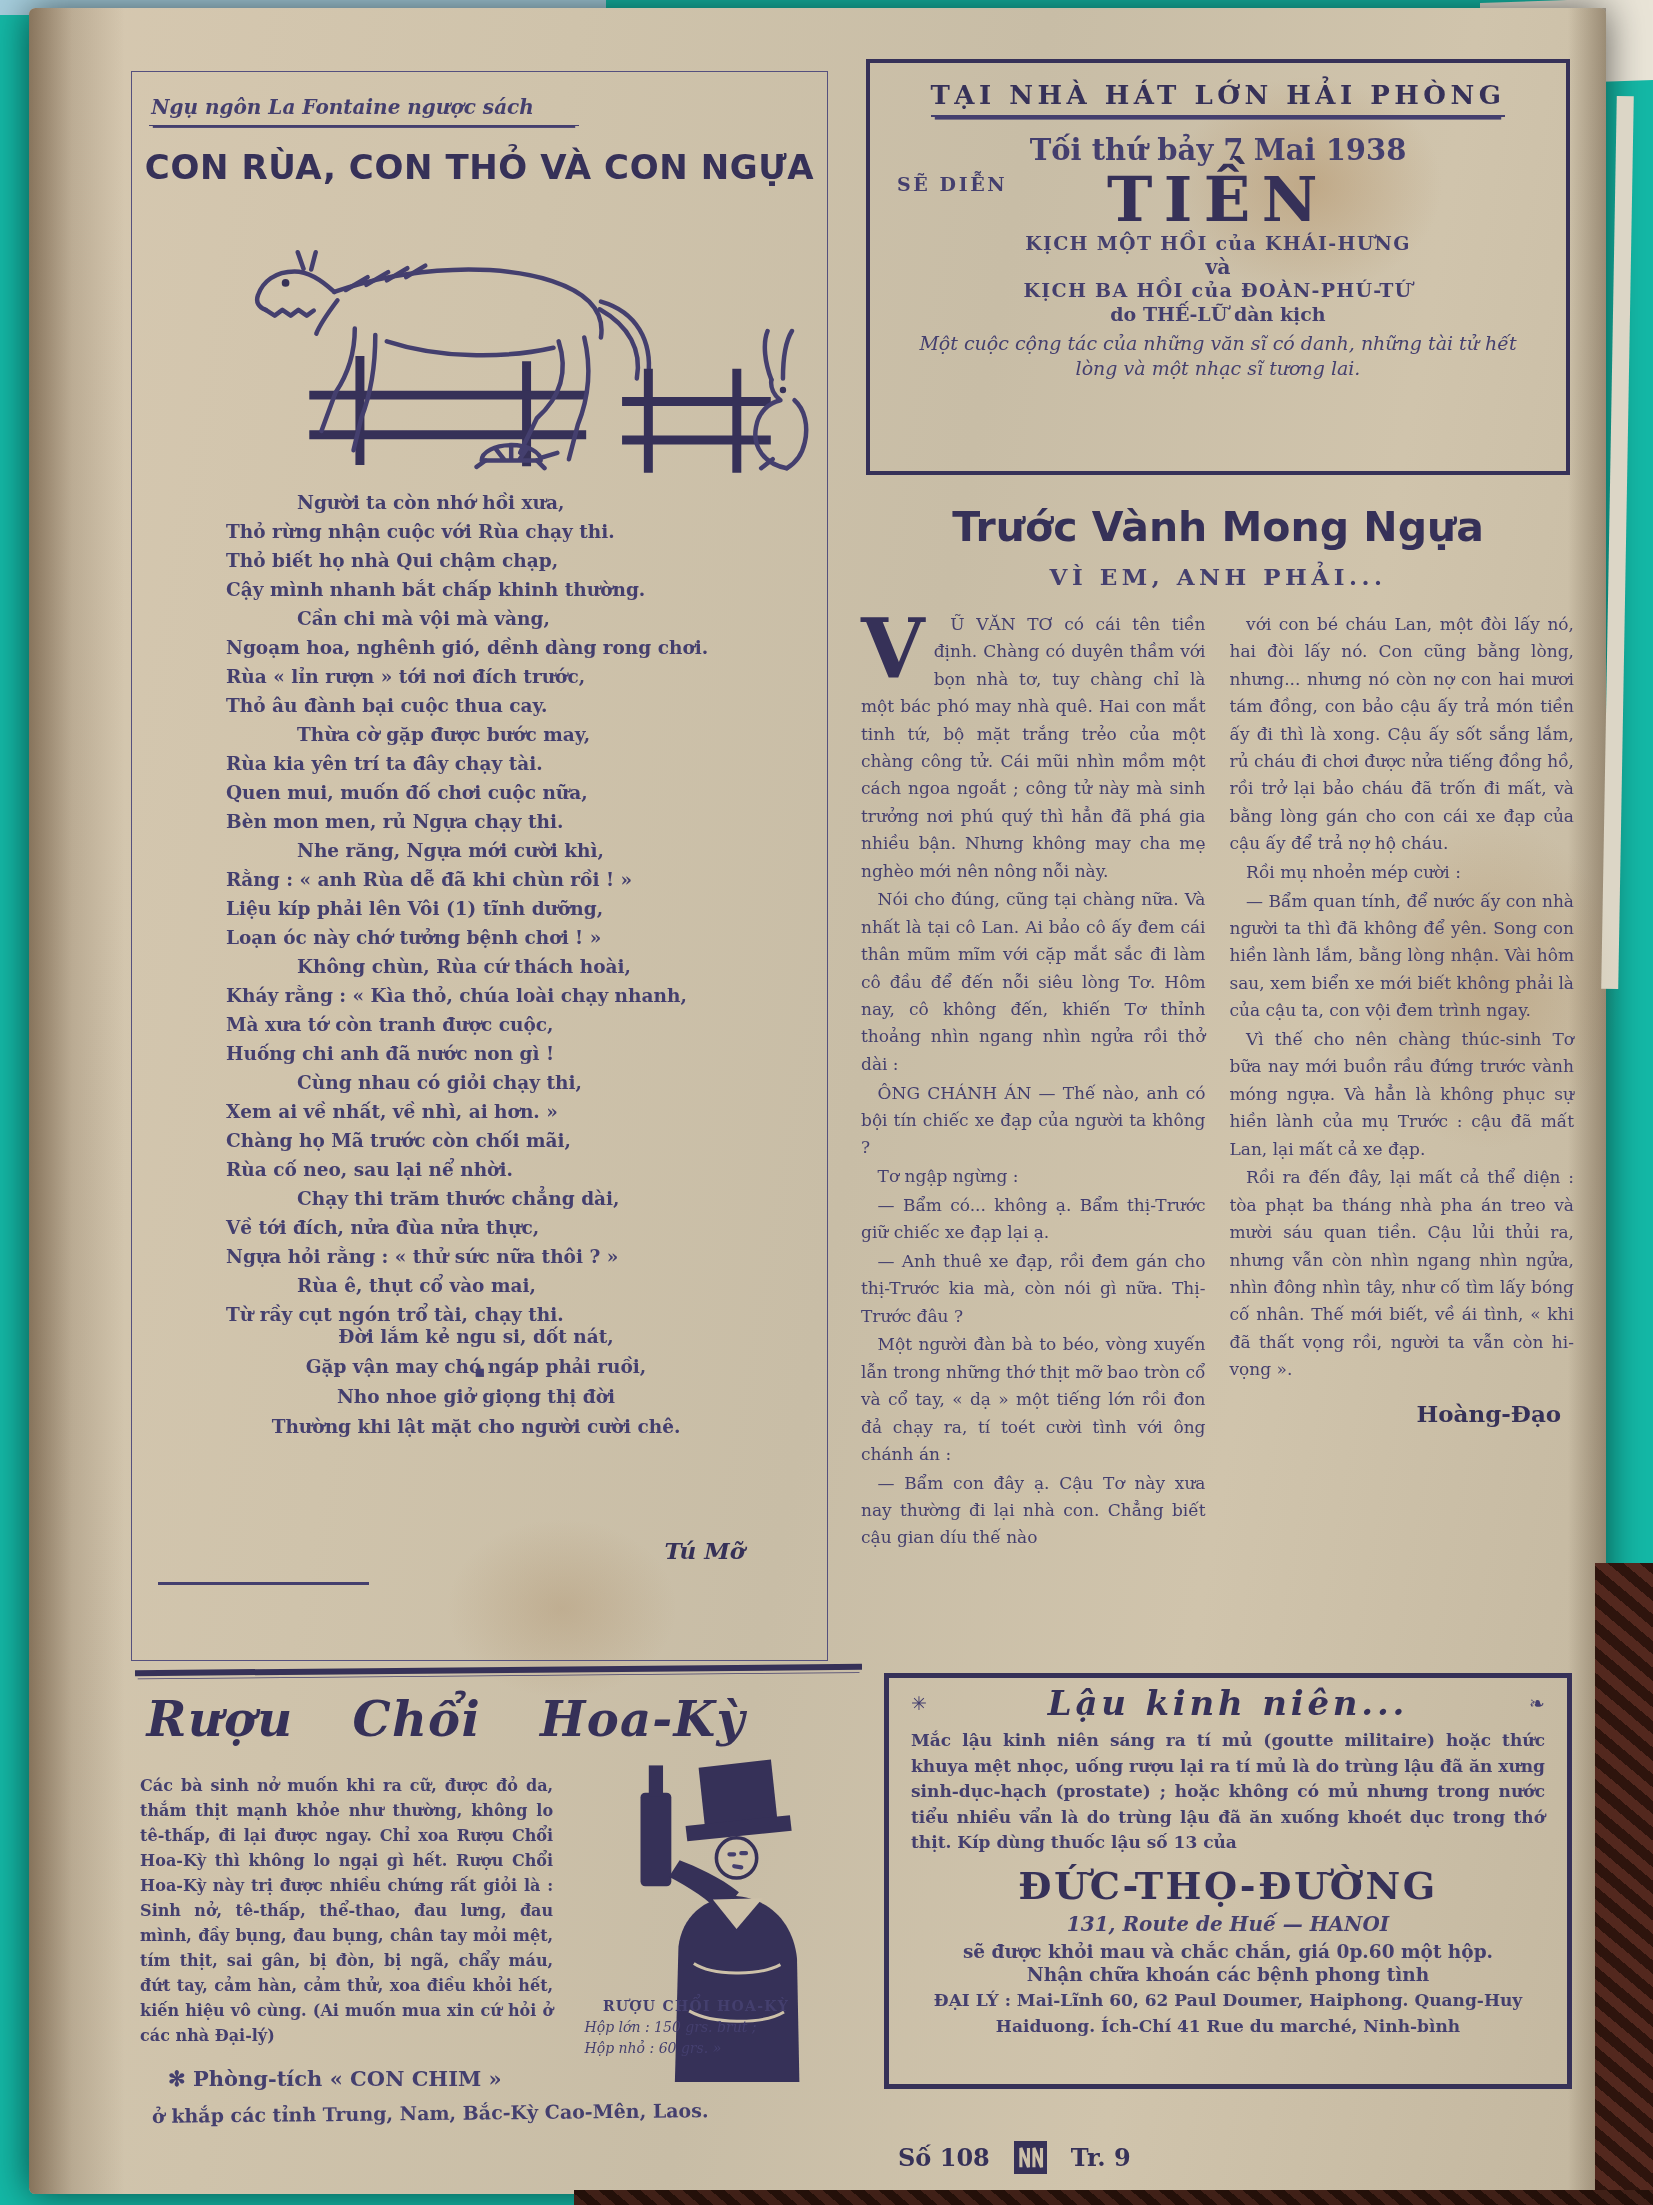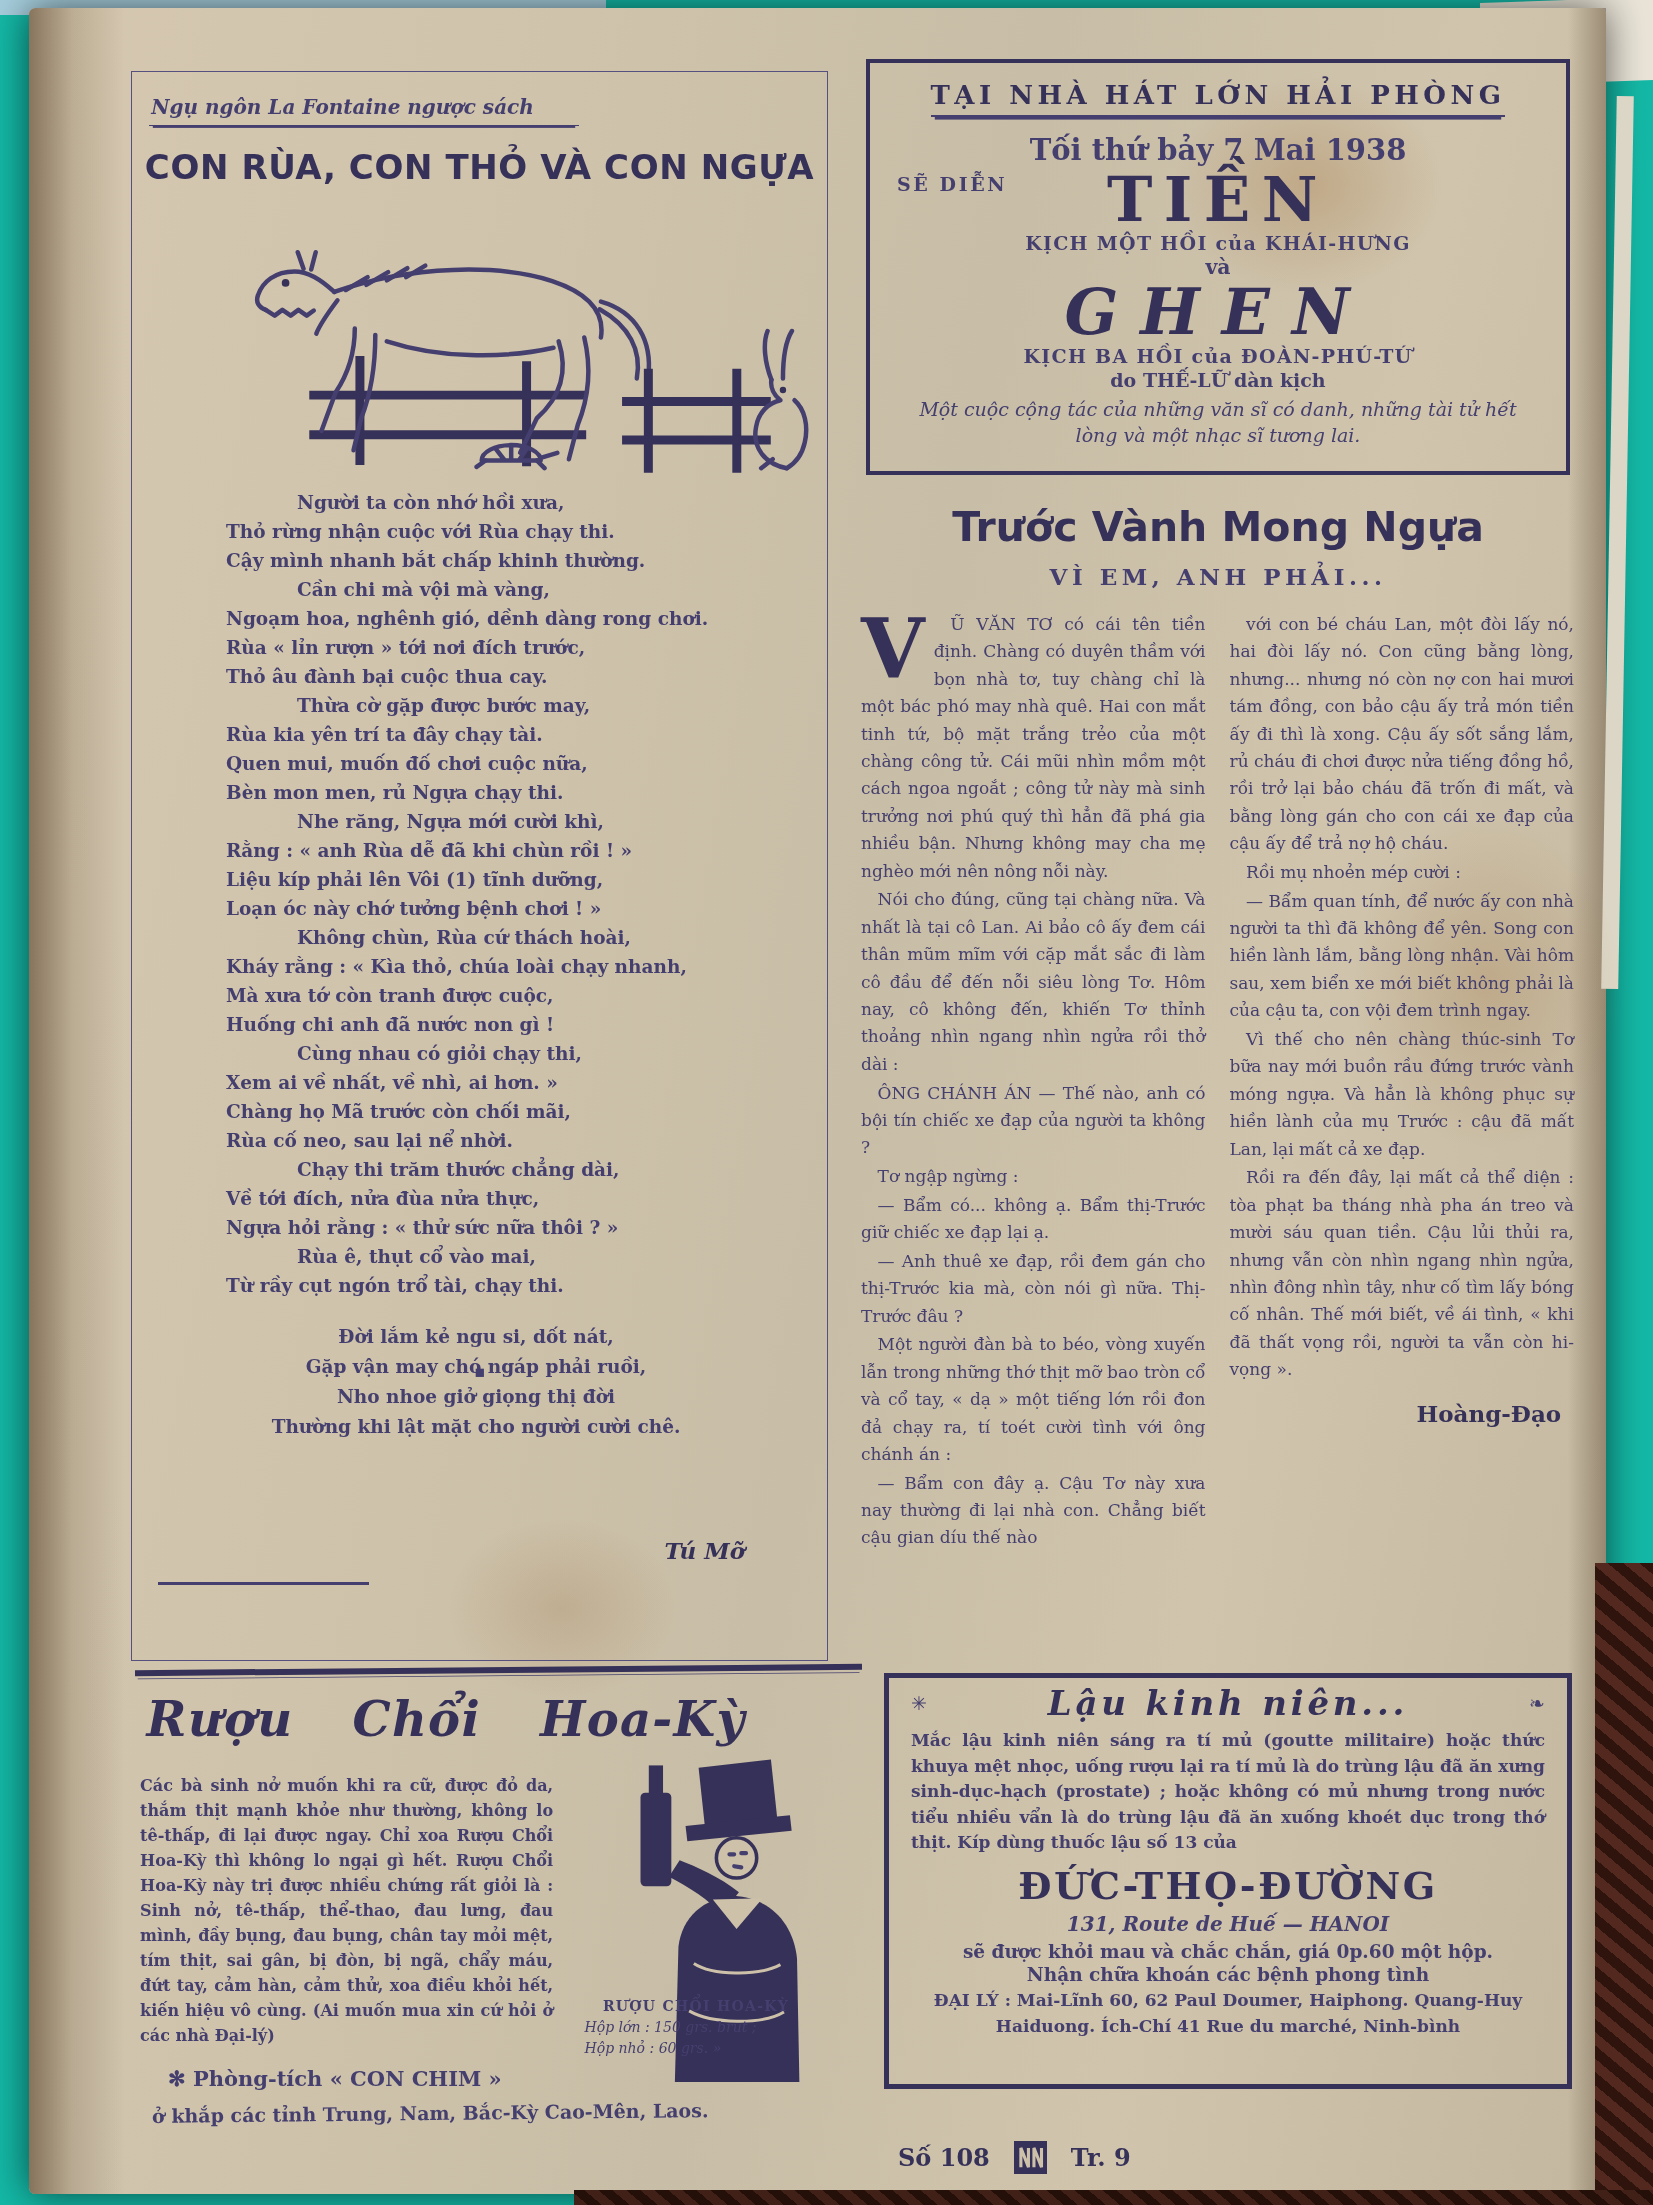--- a/index.html
+++ b/index.html
@@ -163,20 +163,21 @@
         <circle class="fl" cx="1000" cy="288" r="5"></circle>
         <path class="ln" d="M1018,304 C1034,318 1040,344 1034,370 C1030,388 1020,402 1006,410"></path>
         <path class="ln" d="M984,396 l-18,14"></path>
       </svg>
     </div>
 
     <div class="poem">
 
     <div class="line indent">Người ta còn nhớ hồi xưa,</div>
         <div class="line">Thỏ rừng nhận cuộc với Rùa chạy thi.</div>
+        <div class="line">Thỏ biết họ nhà Qui chậm chạp,</div>
         <div class="line">Cậy mình nhanh bắt chấp khinh thường.</div>
         <div class="line indent">Cần chi mà vội mà vàng,</div>
         <div class="line">Ngoạm hoa, nghênh gió, dềnh dàng rong chơi.</div>
         <div class="line">Rùa « lỉn rượn » tới nơi đích trước,</div>
         <div class="line">Thỏ âu đành bại cuộc thua cay.</div>
         <div class="line indent">Thừa cờ gặp được bước may,</div>
         <div class="line">Rùa kia yên trí ta đây chạy tài.</div>
         <div class="line">Quen mui, muốn đố chơi cuộc nữa,</div>
         <div class="line">Bèn mon men, rủ Ngựa chạy thi.</div>
         <div class="line indent">Nhe răng, Ngựa mới cười khì,</div>
@@ -212,21 +213,20 @@
     <div class="fable-rule"></div>
   </section>
 
   <section class="theater-box">
     <div class="th-venue">TẠI NHÀ HÁT LỚN HẢI PHÒNG</div>
     <div class="th-date">Tối thứ bảy 7 Mai 1938</div>
     <div class="th-prefix">SẼ DIỄN</div>
     <div class="th-play1">TIỀN</div>
     <div class="th-sub">KỊCH MỘT HỒI của KHÁI-HƯNG</div>
     <div class="th-and">và</div>
-    <div class="th-play2">GHEN</div>
     <div class="th-sub">KỊCH BA HỒI của ĐOÀN-PHÚ-TỨ</div>
     <div class="th-dir">do THẾ-LỮ dàn kịch</div>
     <div class="th-blurb">Một cuộc cộng tác của những văn sĩ có danh, những tài tử hết lòng và một nhạc sĩ tương lai.</div>
   </section>
 
   <h2 class="article-title">Trước Vành Mong Ngựa</h2>
   <div class="article-sub">VÌ EM, ANH PHẢI...</div>
 
   <div class="article-cols">
     <div class="article-col">

